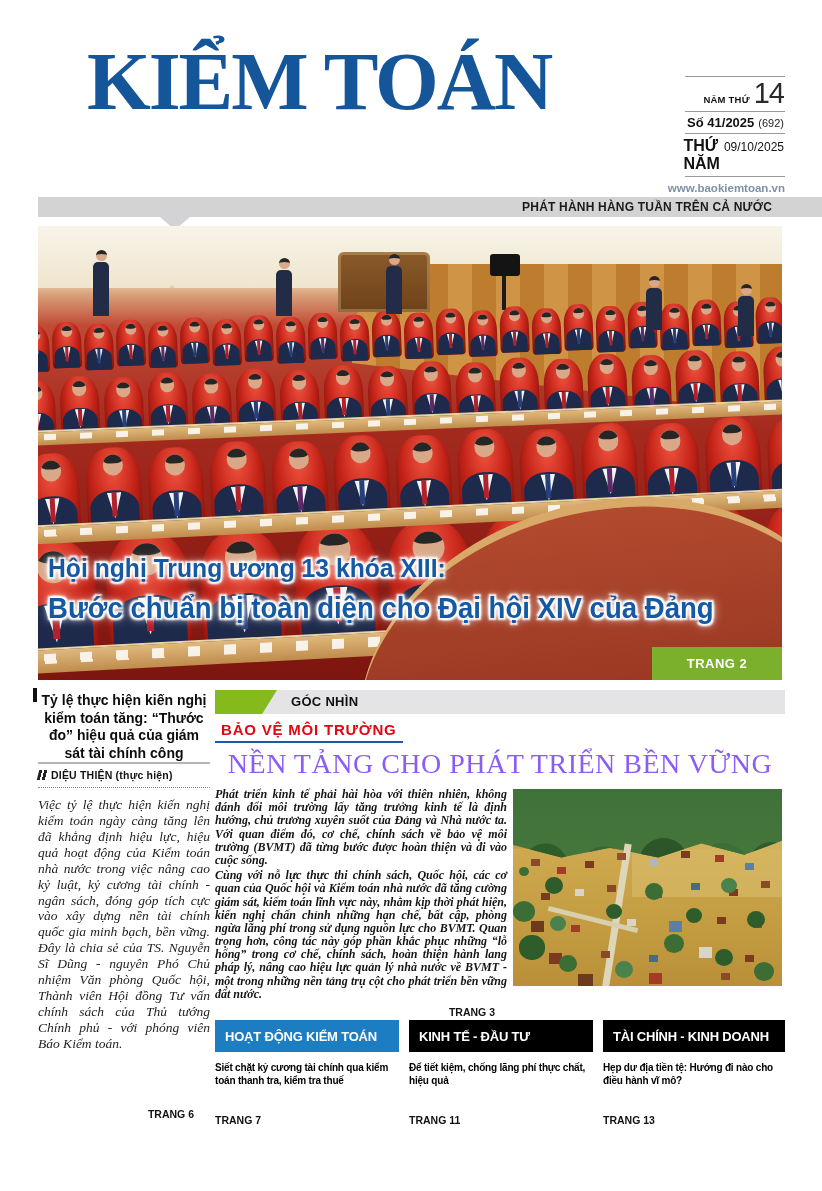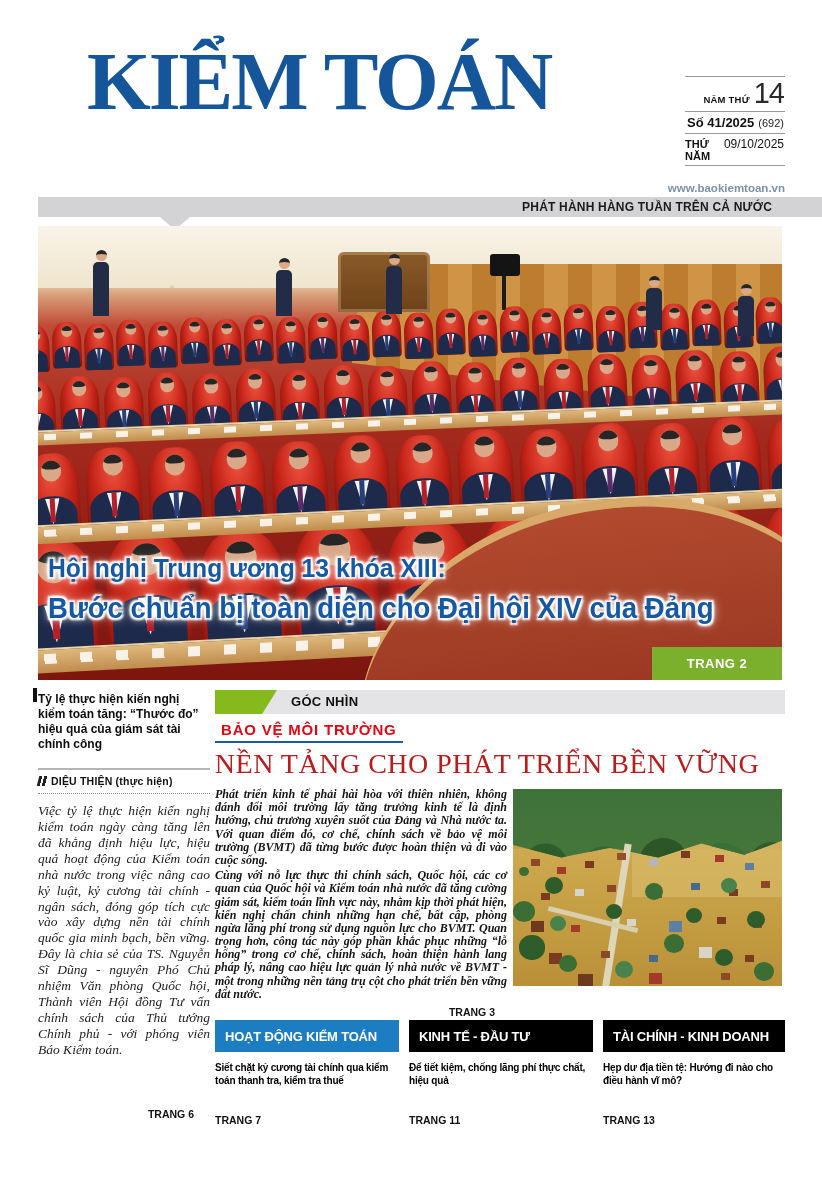--- a/index.html
+++ b/index.html
@@ -12,21 +12,21 @@
   .tagline{position:absolute;left:38px;top:155px;width:562px;text-align:center;
       font-weight:700;font-size:15.5px;letter-spacing:.2px;color:#101010;}
   .issue-box{position:absolute;left:685px;top:76px;width:100px;font-size:12px;}
   .issue-row{display:flex;justify-content:flex-end;align-items:baseline;gap:4px;
       border-top:1px solid #9a9a9a;padding:3px 1px 3px 0;}
   .issue-row:last-child{border-bottom:1px solid #9a9a9a;}
   .issue-year-label{font-weight:700;font-size:9.5px;letter-spacing:.2px;}
   .issue-year-number{font-weight:400;font-size:29px;line-height:.95;letter-spacing:-1px;color:#2a2a2a;}
   .issue-number{font-weight:700;font-size:13px;}
   .issue-paren{font-size:11px;color:#222;}
-  .issue-day{font-weight:700;font-size:11px;}
+  .issue-day{font-weight:700;font-size:16px;}
   .issue-date{font-size:12px;}
   .website{position:absolute;right:37px;top:182px;font-weight:700;font-size:11.5px;color:#7e90a5;}
   .dist-bar{position:absolute;left:38px;top:197px;right:0;height:20px;background:#d3d3d5;
       text-align:right;line-height:20px;font-weight:700;font-size:12px;letter-spacing:.2px;color:#1a1a1a;
       padding-right:50px;box-sizing:border-box;}
   .bar-notch{position:absolute;left:122px;top:100%;width:0;height:0;
       border-left:15px solid transparent;border-right:15px solid transparent;border-top:13px solid #d3d3d5;}
   
   .lead-photo{position:absolute;left:38px;top:226px;width:744px;height:454px;overflow:hidden;
       background:linear-gradient(180deg,#f6f1e4 0%,#efe5cd 11%,#d8a27a 15%,#c04a36 22%,#a52a1e 45%,#8d1d15 75%,#7c160f 100%);}
@@ -68,40 +68,40 @@
   .lead-headline{position:absolute;left:10px;top:328px;z-index:9;color:#1559a4;font-weight:700;
       transform:scaleX(.95);transform-origin:left;
       text-shadow:-2px -2px 2px #fff,2px -2px 2px #fff,-2px 2px 2px #fff,2px 2px 2px #fff,0 0 7px #fff,0 0 12px #fff;}
   .lead-headline .l1{font-size:26px;line-height:1.1;margin-bottom:10px;}
   .lead-headline .l2{font-size:29px;line-height:1.1;}
   .trang2-badge{position:absolute;right:0;bottom:0;width:130px;height:33px;z-index:10;background:#7ab02c;
       color:#fff;font-weight:700;font-size:13px;letter-spacing:.5px;display:flex;align-items:center;justify-content:center;}
   
   .left-col{position:absolute;left:38px;top:688px;width:172px;}
   .left-tick{position:absolute;left:-5px;top:0;width:4px;height:14px;background:#111;}
-  .left-title{font-weight:700;font-size:12px;line-height:1.25;color:#0c0c0c;margin:4px 0 16px;}
+  .left-title{font-weight:700;font-size:14px;line-height:1.25;text-align:center;color:#0c0c0c;margin:4px 0 0;}
   .left-rule{border:0;border-top:2px solid #b5b5b5;margin:0 0 5px;}
   .byline{font-weight:700;font-size:10.5px;letter-spacing:.2px;display:flex;align-items:center;gap:4px;
       border-bottom:1px dotted #8a8a8a;padding-bottom:6px;margin-bottom:9px;}
   .byline-mark{display:inline-block;width:9px;height:10px;transform:skewX(-14deg);
       background:linear-gradient(90deg,#222 0 3px,transparent 3px 5px,#222 5px 8px,transparent 8px);}
   .left-body{font-family:"Liberation Serif","DejaVu Serif",serif;font-style:italic;font-size:13.5px;
       line-height:1.18;text-align:justify;color:#1d1d1d;}
   .left-trang{position:absolute;left:38px;top:1108px;width:172px;text-align:right;
       padding-right:16px;box-sizing:border-box;font-weight:700;font-size:10.5px;}
   
   .gn-bar{position:absolute;left:215px;top:690px;width:570px;height:24px;background:#e4e4e6;}
   .gn-flag{position:absolute;left:0;top:0;width:62px;height:100%;background:#84ba1c;
       clip-path:polygon(0 0,100% 0,76% 100%,0 100%);}
   .gn-label{position:absolute;left:76px;top:0;line-height:24px;font-weight:800;font-size:13px;letter-spacing:.3px;color:#101010;}
   .gn-kicker-wrap{position:absolute;left:215px;top:721px;width:570px;text-decoration:underline;}
   .gn-kicker{display:inline-block;color:#e30613;font-weight:700;font-size:15px;letter-spacing:.8px;
       border-bottom:2px solid #1b5aa6;padding:0 6px 3px;}
-  .gn-headline{position:absolute;left:202px;top:748px;width:570px;text-align:center;
-      font-family:"Liberation Serif","DejaVu Serif",serif;font-weight:400;font-size:28px;letter-spacing:.5px;color:#b91c1c;}
+  .gn-headline{position:absolute;left:215px;top:748px;width:570px;text-align:center;
+      font-family:"Liberation Serif","DejaVu Serif",serif;font-weight:400;font-size:28px;letter-spacing:.5px;color:#8b5cf6;}
   .gn-body{position:absolute;left:215px;top:788px;width:292px;
       font-family:"Liberation Serif","DejaVu Serif",serif;font-style:italic;font-weight:700;
       font-size:12px;line-height:1.1;text-align:justify;color:#141414;}
   .gn-body p{margin:0 0 2px;font-style:italic;}
   .gn-trang{text-align:right;padding-right:12px;font-family:"Liberation Sans","DejaVu Sans",sans-serif;
       font-style:normal;font-weight:700;font-size:10.5px;margin-top:6px;}
   
   .flood-photo{position:absolute;left:513px;top:789px;width:269px;height:197px;overflow:hidden;background:#c7a14a;}
   .fl-mount{position:absolute;left:0;top:0;width:100%;height:70px;
       background:radial-gradient(circle at 12% 110%,#2f5c2b 0 22px,transparent 23px),

